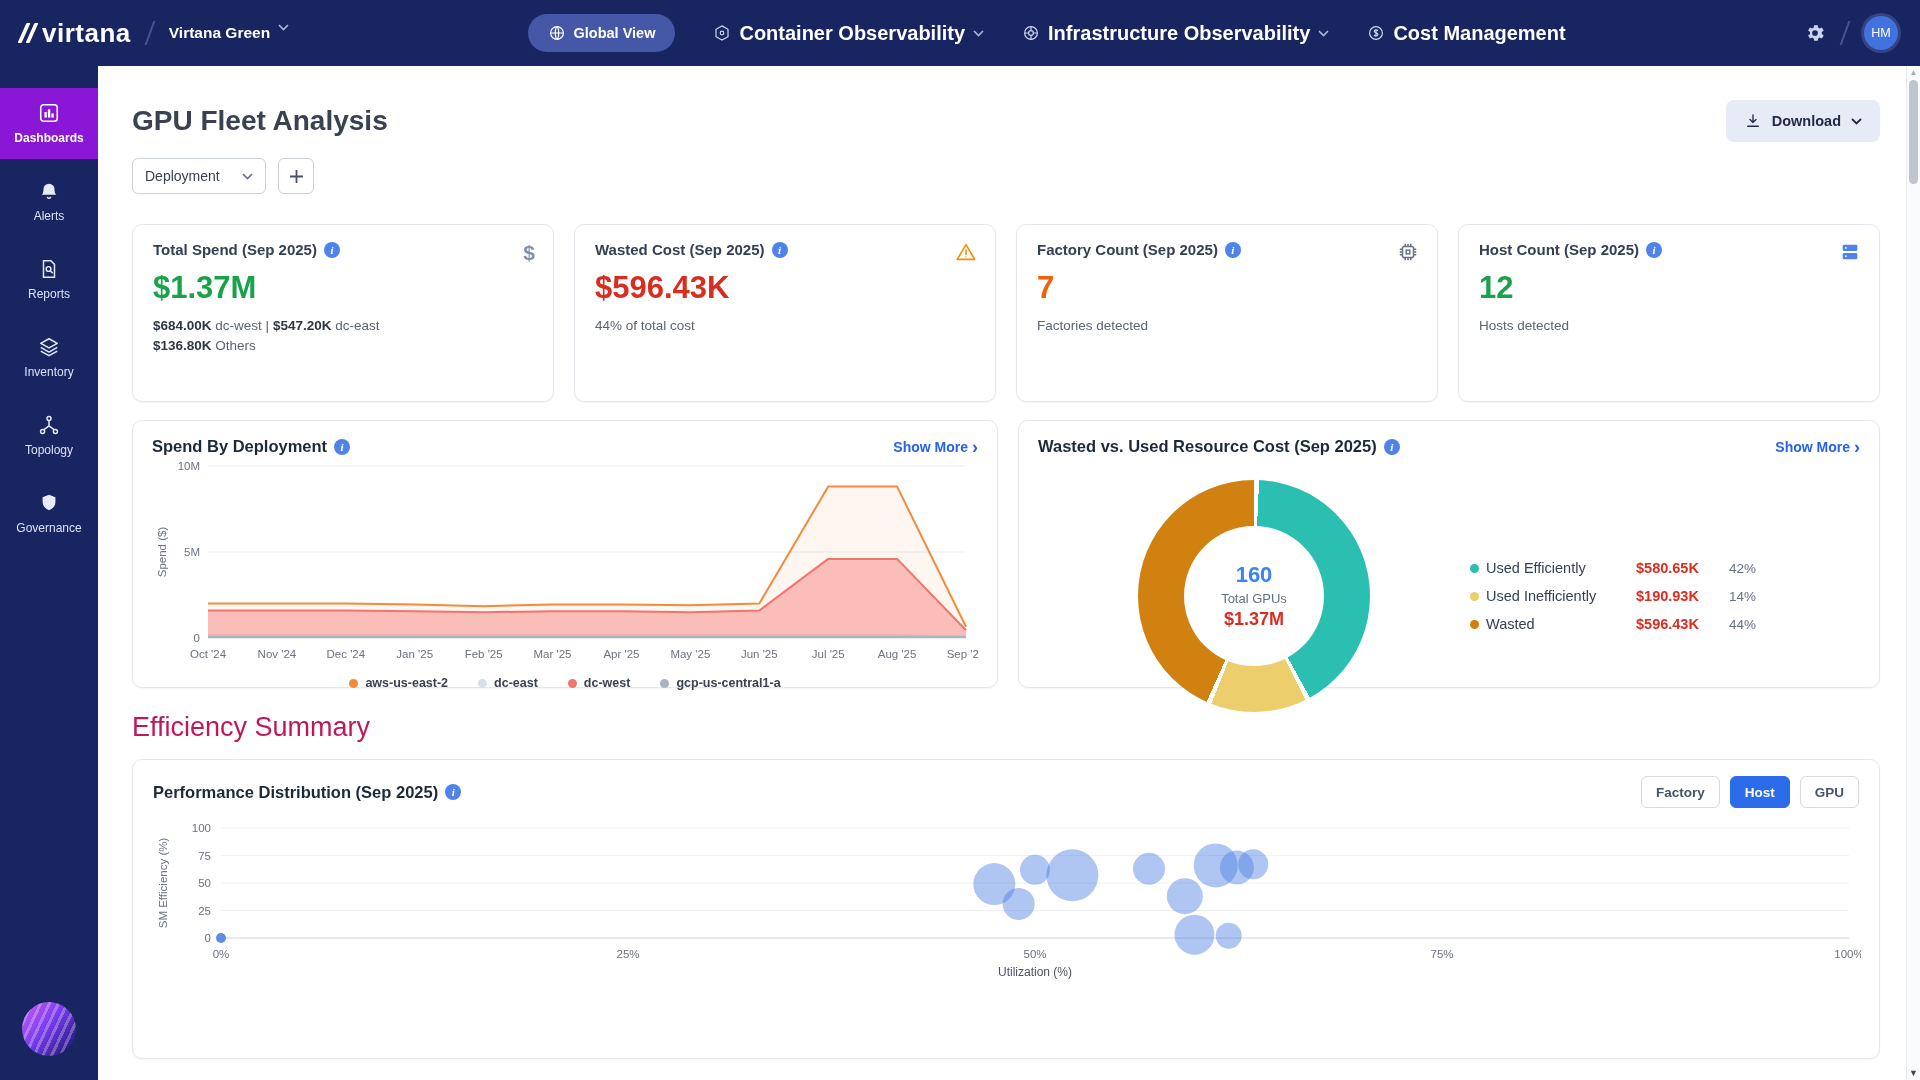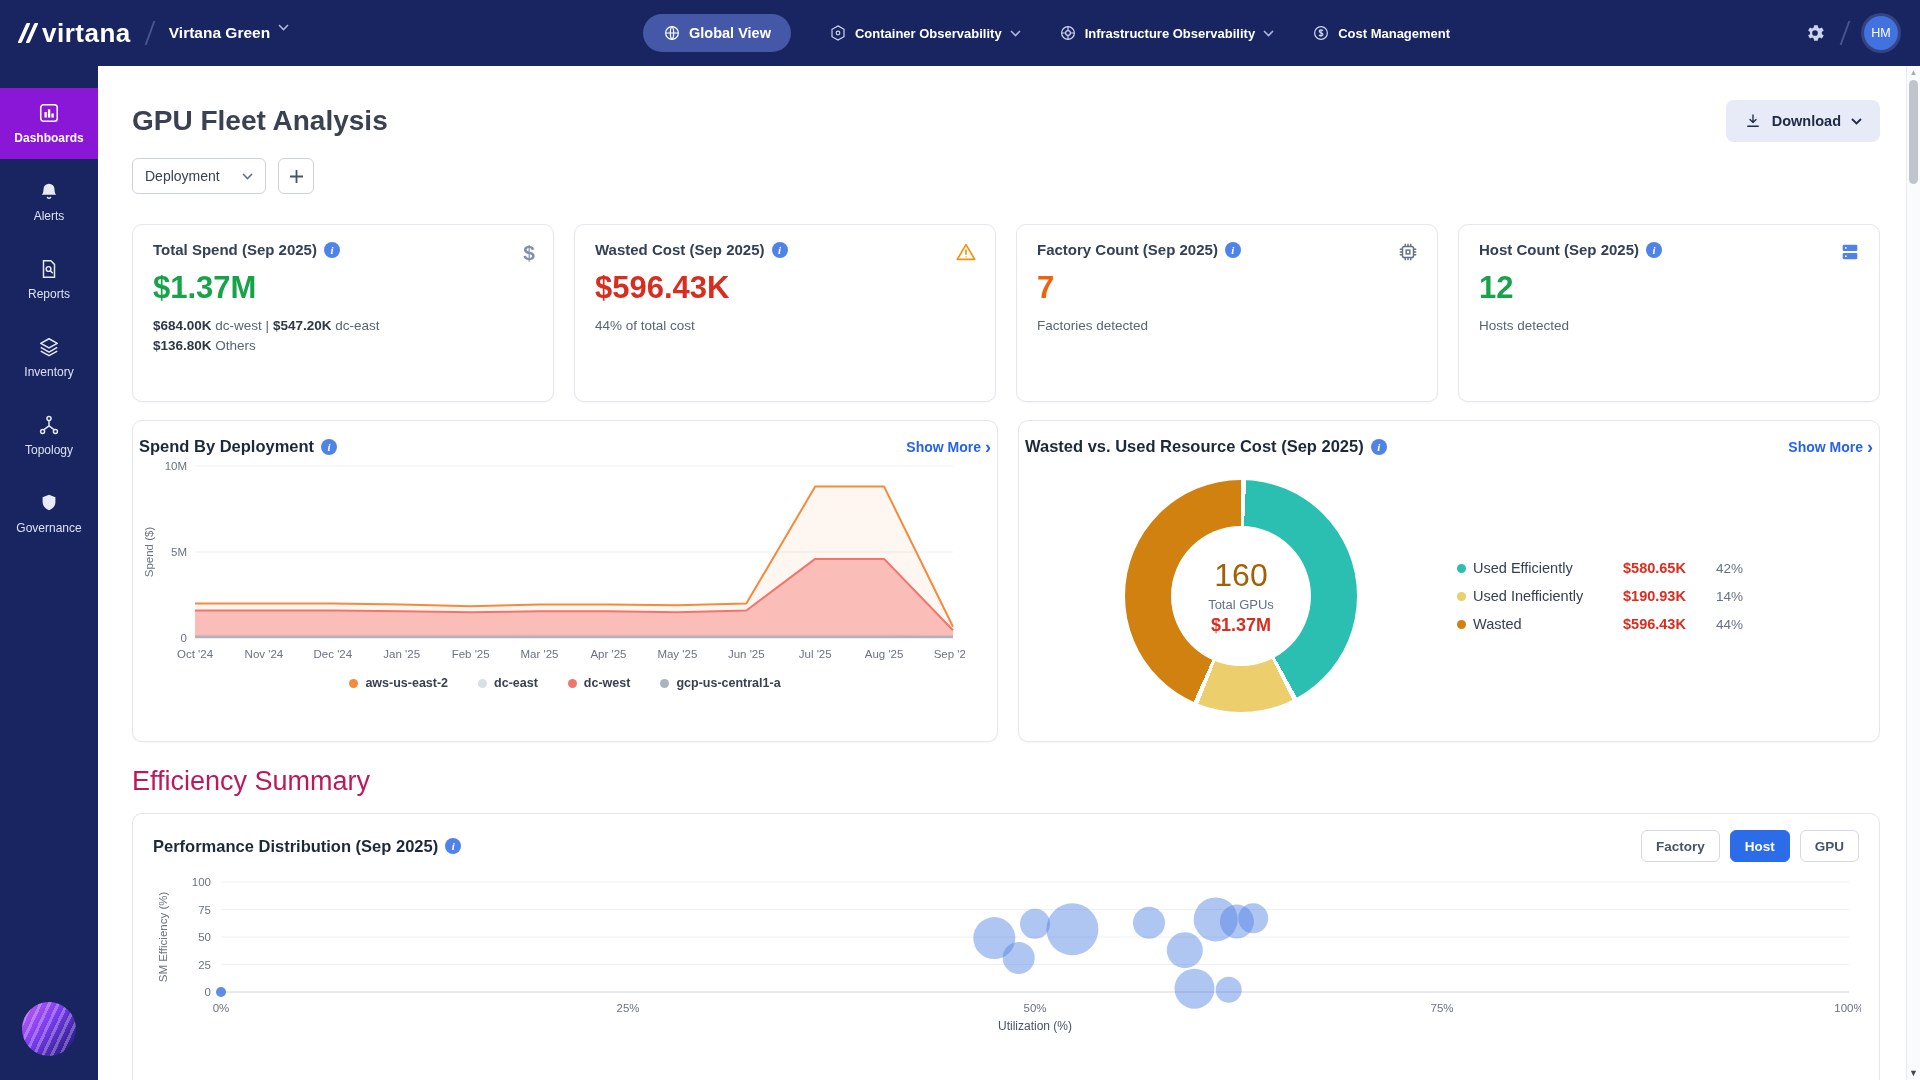--- a/index.html
+++ b/index.html
@@ -13,21 +13,21 @@
   .nav { position:absolute; top:0; left:0; right:0; height:66px; background:#182560;
     display:flex; align-items:center; padding:0 22px; z-index:10; }
   .brand { display:flex; align-items:center; gap:8px; }
   .logo-slashes { display:flex; gap:4px; }
   .logo-slashes i { display:block; width:4px; height:20px; background:#fff; transform:skewX(-24deg); border-radius:1px; }
   .brand-text { color:#fff; font-size:26px; font-weight:700; letter-spacing:0.5px; }
   .nav-slash { width:2px; height:24px; background:#4a558f; transform:skewX(-20deg); margin:0 18px; }
   .workspace { display:flex; align-items:flex-start; gap:8px; color:#fff; font-size:15.5px; font-weight:600; }
   .chev { color:#aeb6dc; }
   .nav-center { display:flex; align-items:center; gap:38px; margin:0 auto; }
-  .nav-item { display:flex; align-items:center; gap:8px; color:#fff; font-size:13px; font-weight:600; }
+  .nav-item { display:flex; align-items:center; gap:8px; color:#fff; font-size:20px; font-weight:600; }
   .nav-pill { display:flex; align-items:center; gap:8px; color:#fff; font-size:14.5px; font-weight:700;
     background:#4558a8; border-radius:19px; height:38px; padding:0 20px; }
   .nav-right { display:flex; align-items:center; gap:14px; }
   .avatar { width:34px; height:34px; border-radius:50%; background:#4272e0; color:#fff;
     font-size:12.5px; font-weight:400; display:flex; align-items:center; justify-content:center;
     box-shadow:0 0 0 3px rgba(130,160,235,0.25); }
 
   
   .sidebar { position:absolute; top:66px; left:0; bottom:0; width:98px; background:#182560;
     display:flex; flex-direction:column; align-items:center; padding-top:22px; z-index:9; }
@@ -70,39 +70,39 @@
   .info::after { content:"i"; font-family:"Liberation Serif", serif; font-style:italic; font-weight:700; font-size:11px; }
   .kpi-value { margin-top:12px; font-size:31px; font-weight:700; }
   .kpi-sub { margin-top:10px; font-size:13.5px; color:#5b6472; line-height:1.45; }
   .kpi-sub b { color:#2f3644; font-weight:700; }
   .kpi-icon { position:absolute; top:16px; right:18px; }
   .dollar-icon { font-size:21px; color:#8490a8; font-weight:700; }
   .kpi-icon.dollar-icon::after { content:"$"; }
 
   
   .charts-row { margin-top:18px; display:flex; gap:20px; }
-  .chart-card { height:322px; padding:16px 6px; }
+  .chart-card { height:268px; padding:16px 19px; }
   .spend-card { flex:0 0 866px; }
   .waste-card { flex:1; }
   .card-head { display:flex; align-items:center; justify-content:space-between; }
   .card-title-row { display:flex; align-items:center; gap:7px; }
   .card-title { font-size:16.5px; font-weight:700; color:#1d2939; }
   .show-more { display:flex; align-items:center; gap:4px; color:#2563eb; font-size:14px; font-weight:600; }
   .show-more .arr { font-size:18px; line-height:1; }
   .spend-legend { display:flex; justify-content:center; gap:30px; margin-top:4px; }
   .leg-item { display:flex; align-items:center; gap:7px; font-size:12.5px; font-weight:700; color:#3a4150; }
   .dot { width:9px; height:9px; border-radius:50%; display:inline-block; flex:0 0 auto; }
 
   
   .waste-body { display:flex; align-items:center; margin-top:24px; }
   .donut-wrap { position:relative; width:232px; height:232px; margin-left:100px; flex:0 0 auto; }
   .donut { width:232px; height:232px; border-radius:50%; }
   .donut-hole { position:absolute; inset:46px; background:#fff; border-radius:50%;
     display:flex; flex-direction:column; align-items:center; justify-content:center; gap:3px; }
-  .donut-total { font-size:32px; font-weight:400; color:#a16207; }
+  .donut-total { font-size:22px; font-weight:700; color:#3b82f6; }
   .donut-label { font-size:13px; color:#667085; }
   .donut-amount { font-size:18px; font-weight:700; color:#d92d20; }
   .waste-legend { margin-left:100px; display:flex; flex-direction:column; gap:12px; }
   .wl-row { display:grid; grid-template-columns:16px 150px 78px 42px; align-items:center; }
   .wl-label { font-size:14.5px; color:#344054; }
   .wl-value { font-size:14.5px; font-weight:700; color:#d92d20; }
   .wl-pct { font-size:13.5px; color:#667085; text-align:right; }
 
   
   .eff-heading { margin-top:24px; font-size:27px; font-weight:400; color:#be185d; }

